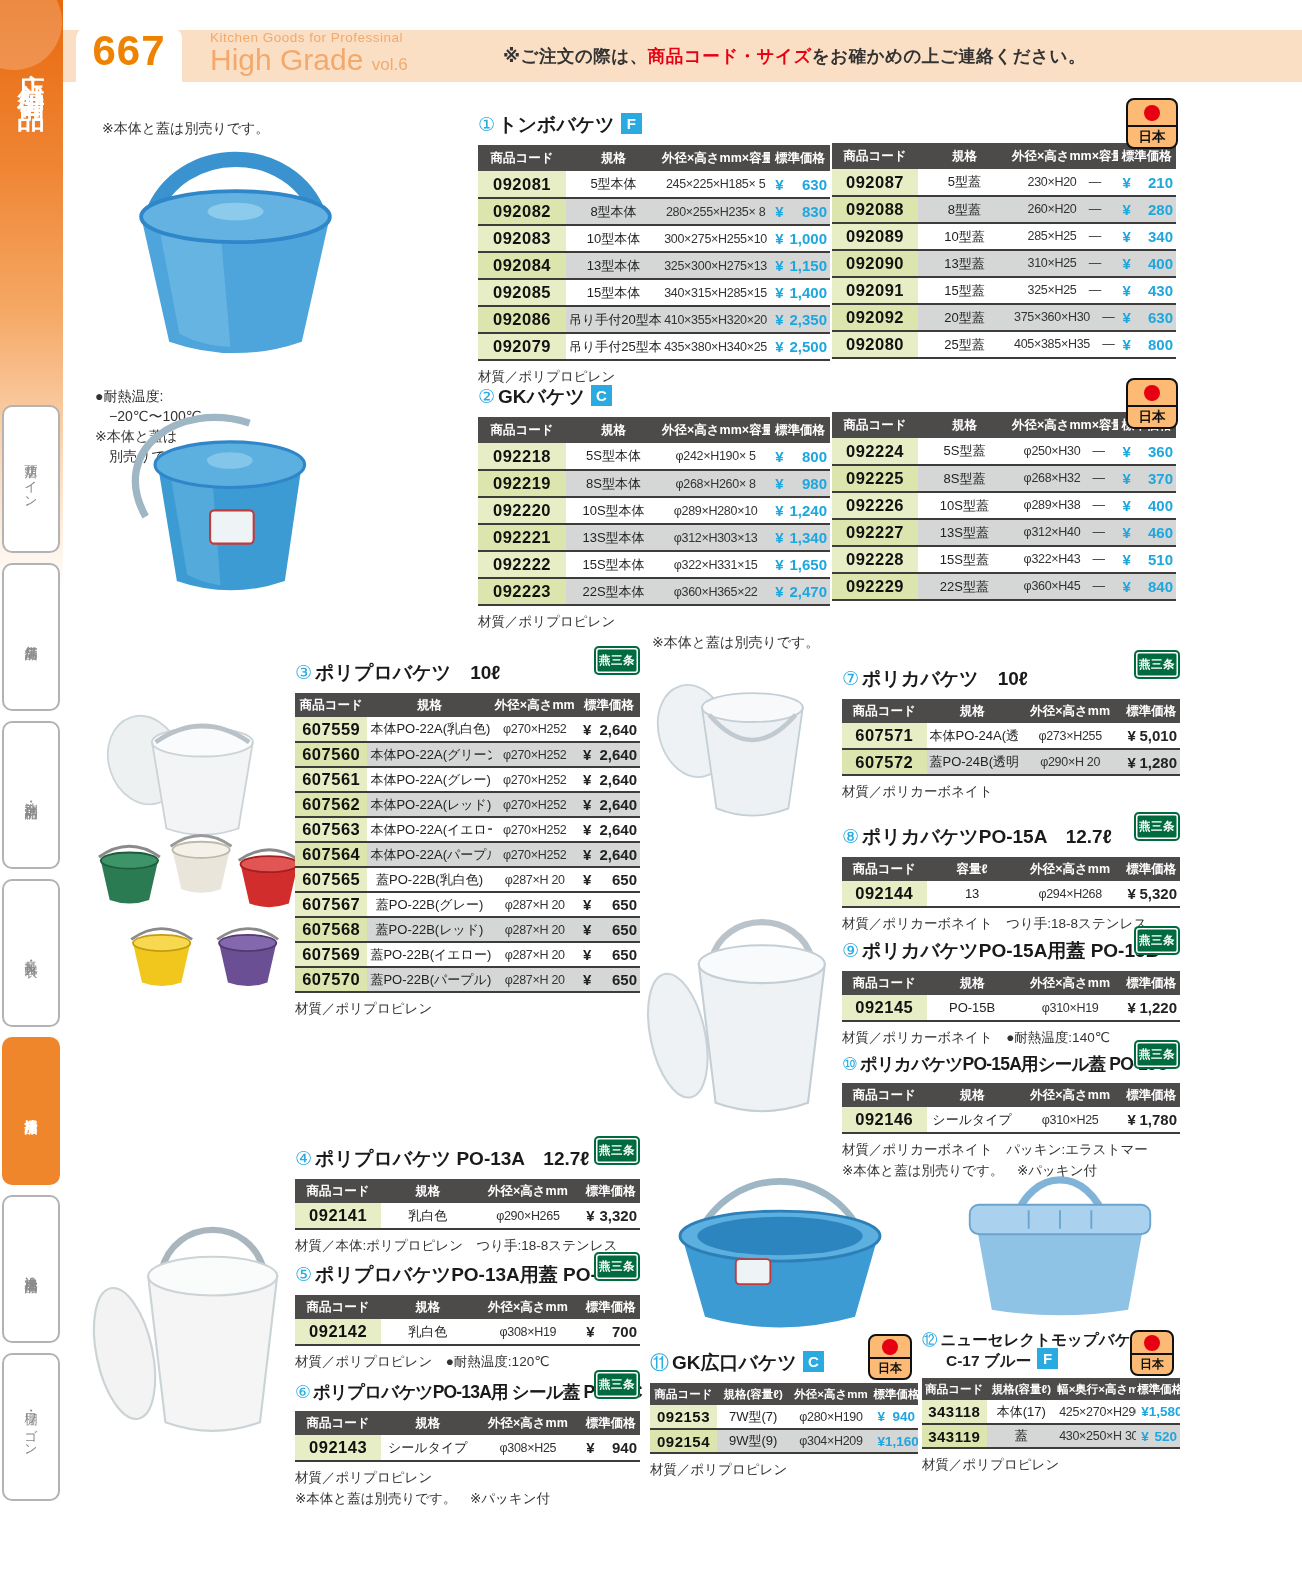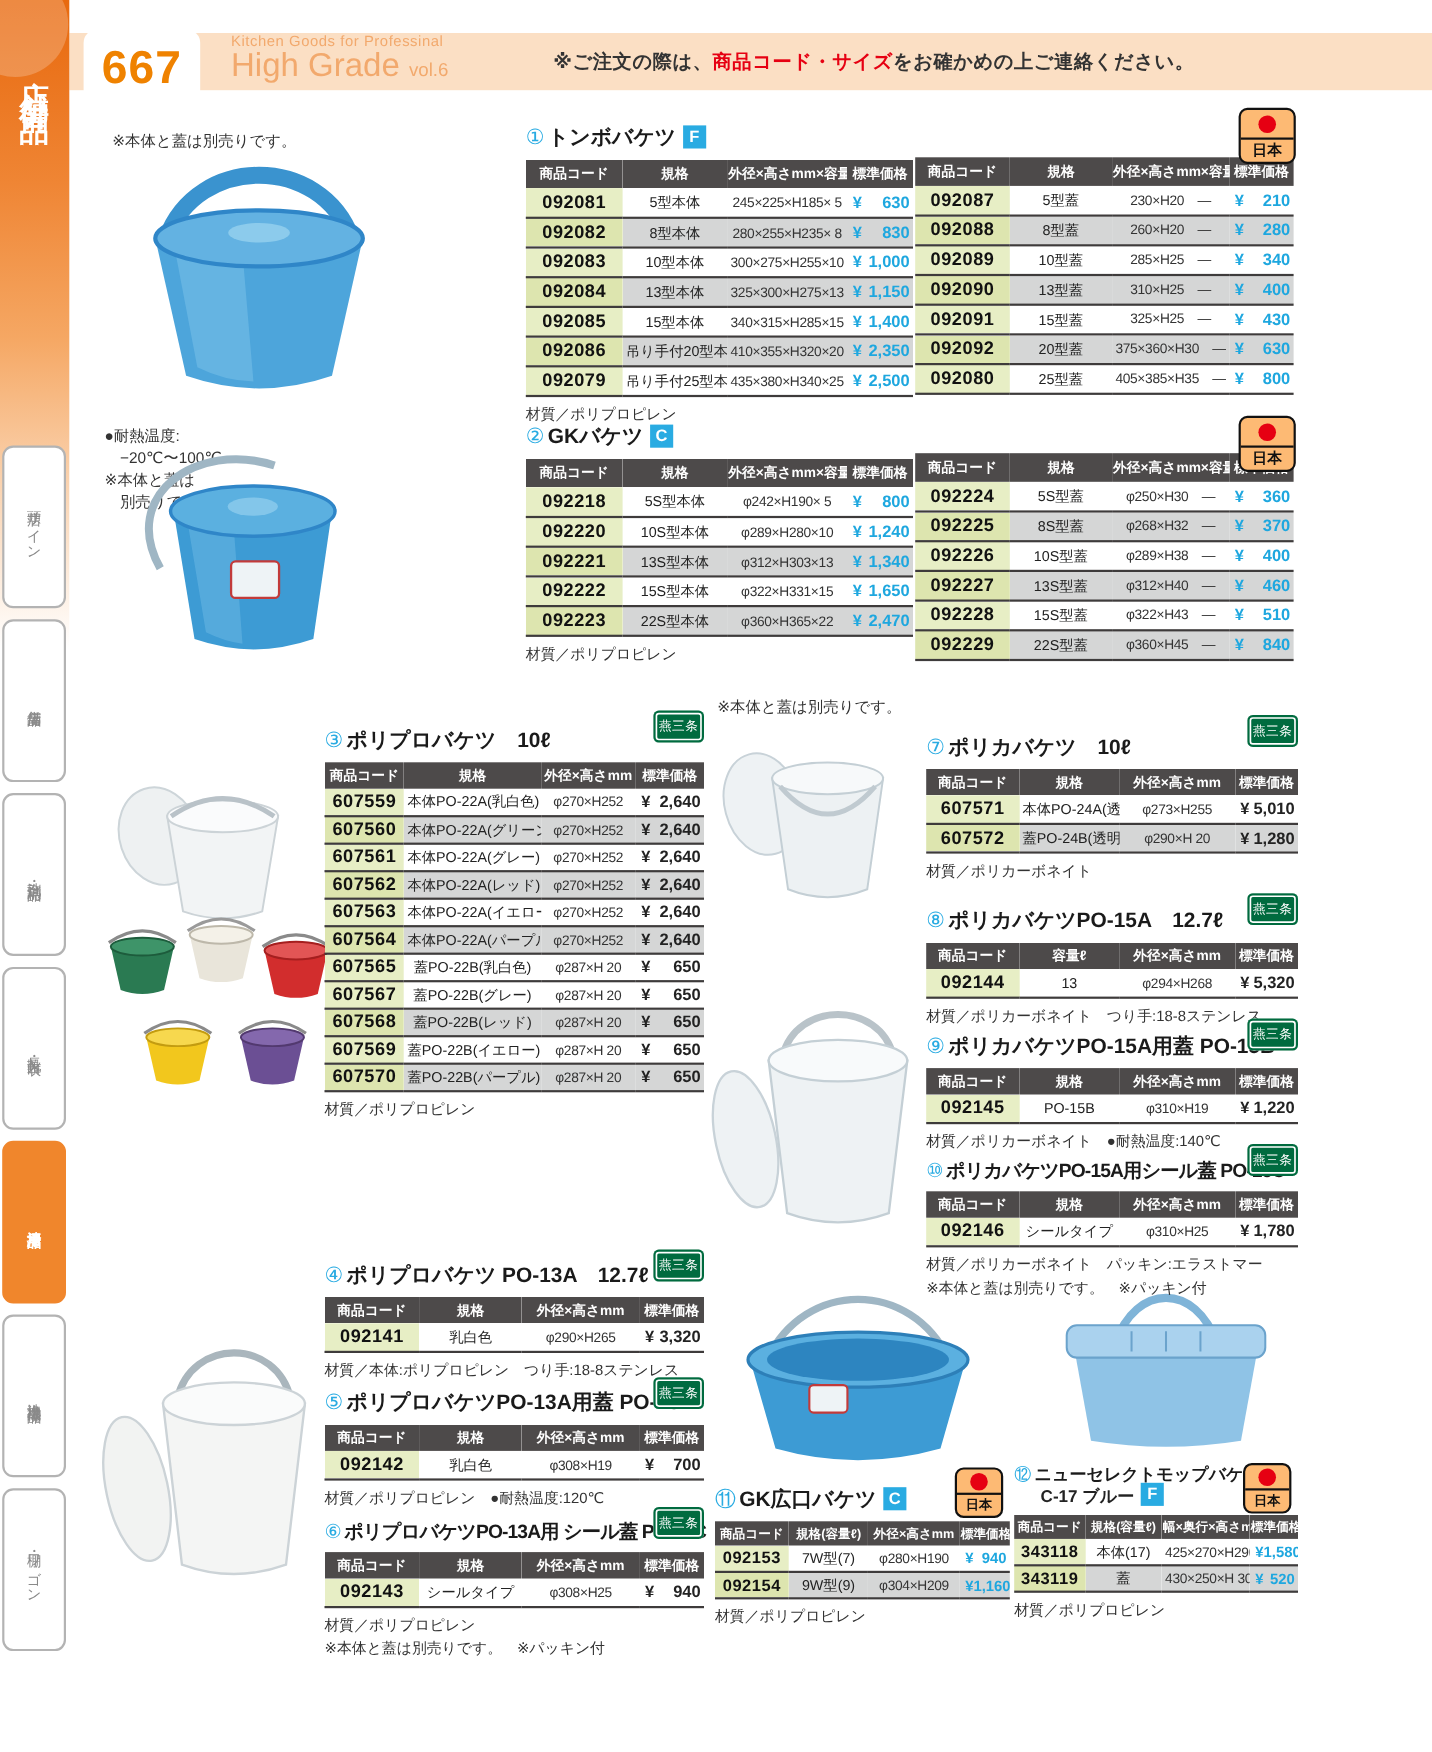--- a/index.html
+++ b/index.html
@@ -1,21 +1,21 @@
 <!DOCTYPE html>
 <html><head>
 <meta charset="utf-8">
 <style>
   *{margin:0;padding:0;box-sizing:border-box}
   body{font-family:"Liberation Sans","DejaVu Sans",sans-serif;background:#fff;color:#222}
   #page{position:relative;width:1302px;height:1593px;background:#fff;overflow:hidden}
 
   
   #hband{position:absolute;left:63px;top:30px;right:0;height:52px;background:#fbdfc4}
-  #pnum-box{position:absolute;left:76px;top:27px;width:106px;height:68px;background:#fff;border-radius:12px;display:flex;align-items:center;justify-content:center}
+  #pnum-box{position:absolute;left:76px;top:27px;width:106px;height:68px;background:#fff;border-radius:12px;display:flex;align-items:flex-start;justify-content:center}
   #pnum{font-size:42px;font-weight:bold;color:#ef8200;letter-spacing:1px}
   #brand{position:absolute;left:210px;top:31px;color:#f2a96d;line-height:1.02;font-family:Liberation Sans, sans-serif}
   #brand .b1{font-size:13.5px;letter-spacing:.5px}
   #brand .b2{font-size:30px}
   #brand .b2 .vol{font-size:17px}
   #hnote{position:absolute;left:503px;top:44px;font-size:17.5px;color:#333;font-weight:bold;letter-spacing:.5px}
   #hnote .red{color:#e60012}
 
   
   #sband{position:absolute;left:0;top:0;width:63px;height:590px;
@@ -60,21 +60,21 @@
   .sm td.price{font-size:13.5px}
 
   
   .jp{position:absolute;width:52px;background:#fdba74;border:2px solid #111;border-radius:8px;text-align:center;z-index:5}
   .jp .jpdot{height:25px;position:relative}
   .jp .jpdot::after{content:"";position:absolute;left:50%;top:50%;width:16px;height:16px;margin:-8px 0 0 -8px;border-radius:50%;background:#e60012}
   .jp .jptxt{border-top:2px solid #111;font-size:13.5px;font-weight:bold;padding:1px 0;color:#111}
   .jp.small{width:44px}
   .jp.small .jpdot{height:21px}
   .jp.small .jptxt{font-size:12px}
-  .tsb{position:absolute;width:46px;height:29px;background:#006b3f;border-radius:5px;color:#fff;font-size:11.5px;font-weight:normal;display:flex;align-items:center;justify-content:center;box-shadow:inset 0 0 0 2px #006b3f,inset 0 0 0 3.5px #fff;letter-spacing:.5px;z-index:5}
+  .tsb{position:absolute;width:46px;height:29px;background:#006b3f;border-radius:5px;color:#fff;font-size:11.5px;font-weight:bold;display:flex;align-items:center;justify-content:center;box-shadow:inset 0 0 0 2px #006b3f,inset 0 0 0 3.5px #fff;letter-spacing:.5px;z-index:5}
 
   .ann{position:absolute;font-size:14px;color:#333;line-height:20px;white-space:nowrap}
   .photo{position:absolute}
 </style>
 </head>
 <body>
 
 <div id="page">
 
   <div id="hband"></div>
@@ -363,20 +363,26 @@
             <th class="c3">標準価格</th>
           </tr>
         </thead>
         <tbody>
           <tr>
             <td class="c0 code">092218</td>
             <td class="c1">5S型本体</td>
             <td class="c2">φ242×H190× 5</td>
             <td class="c3 price blue"><span class="y">¥</span><span class="amt">800</span></td>
           </tr>
+          <tr class="alt">
+            <td class="c0 code">092219</td>
+            <td class="c1">8S型本体</td>
+            <td class="c2">φ268×H260× 8</td>
+            <td class="c3 price blue"><span class="y">¥</span><span class="amt">980</span></td>
+          </tr>
           <tr>
             <td class="c0 code">092220</td>
             <td class="c1">10S型本体</td>
             <td class="c2">φ289×H280×10</td>
             <td class="c3 price blue"><span class="y">¥</span><span class="amt">1,240</span></td>
           </tr>
           <tr class="alt">
             <td class="c0 code">092221</td>
             <td class="c1">13S型本体</td>
             <td class="c2">φ312×H303×13</td>

